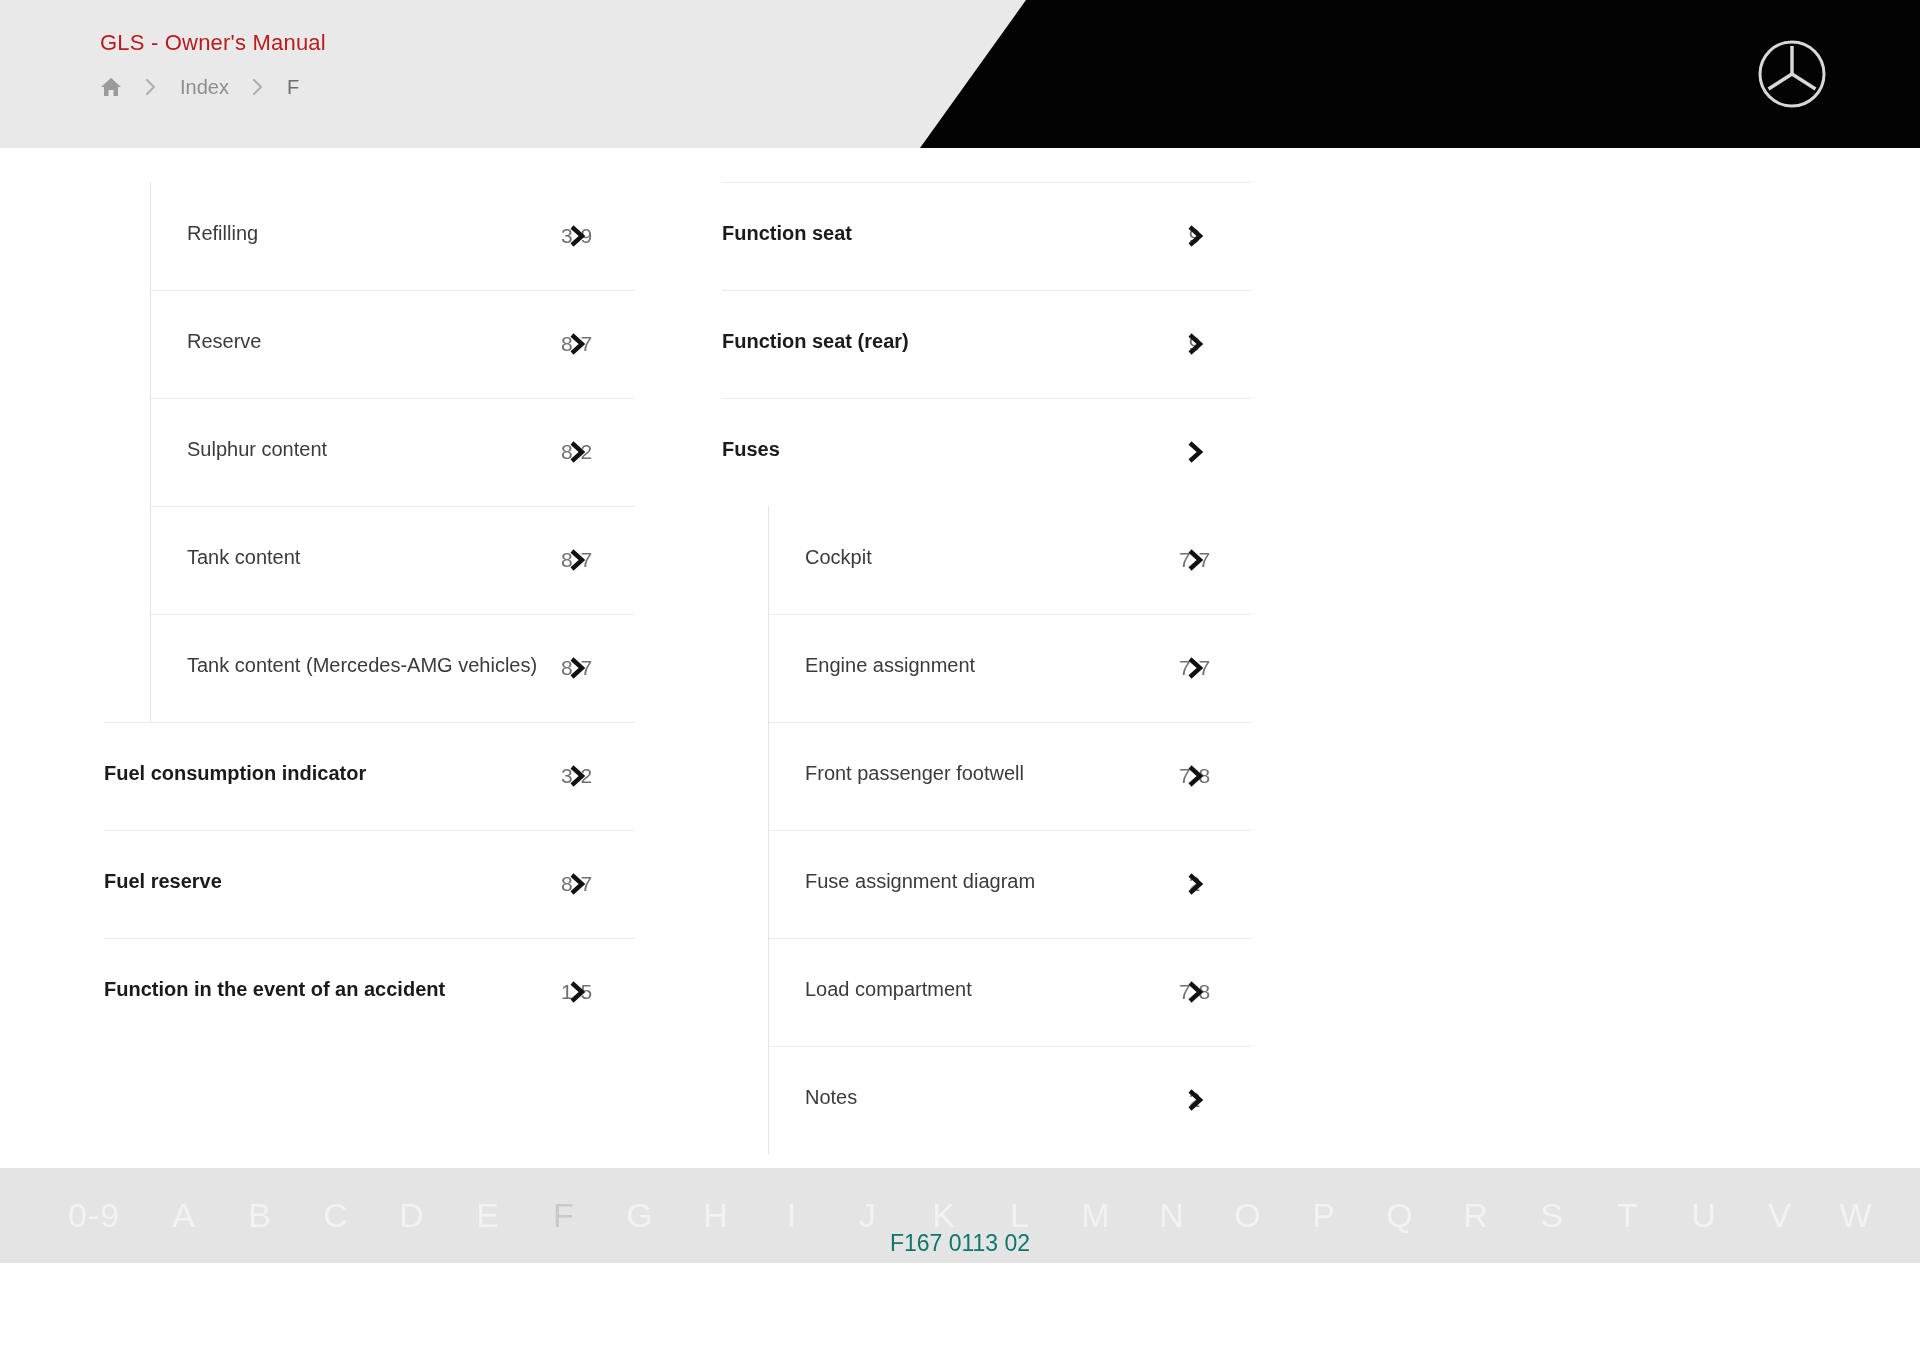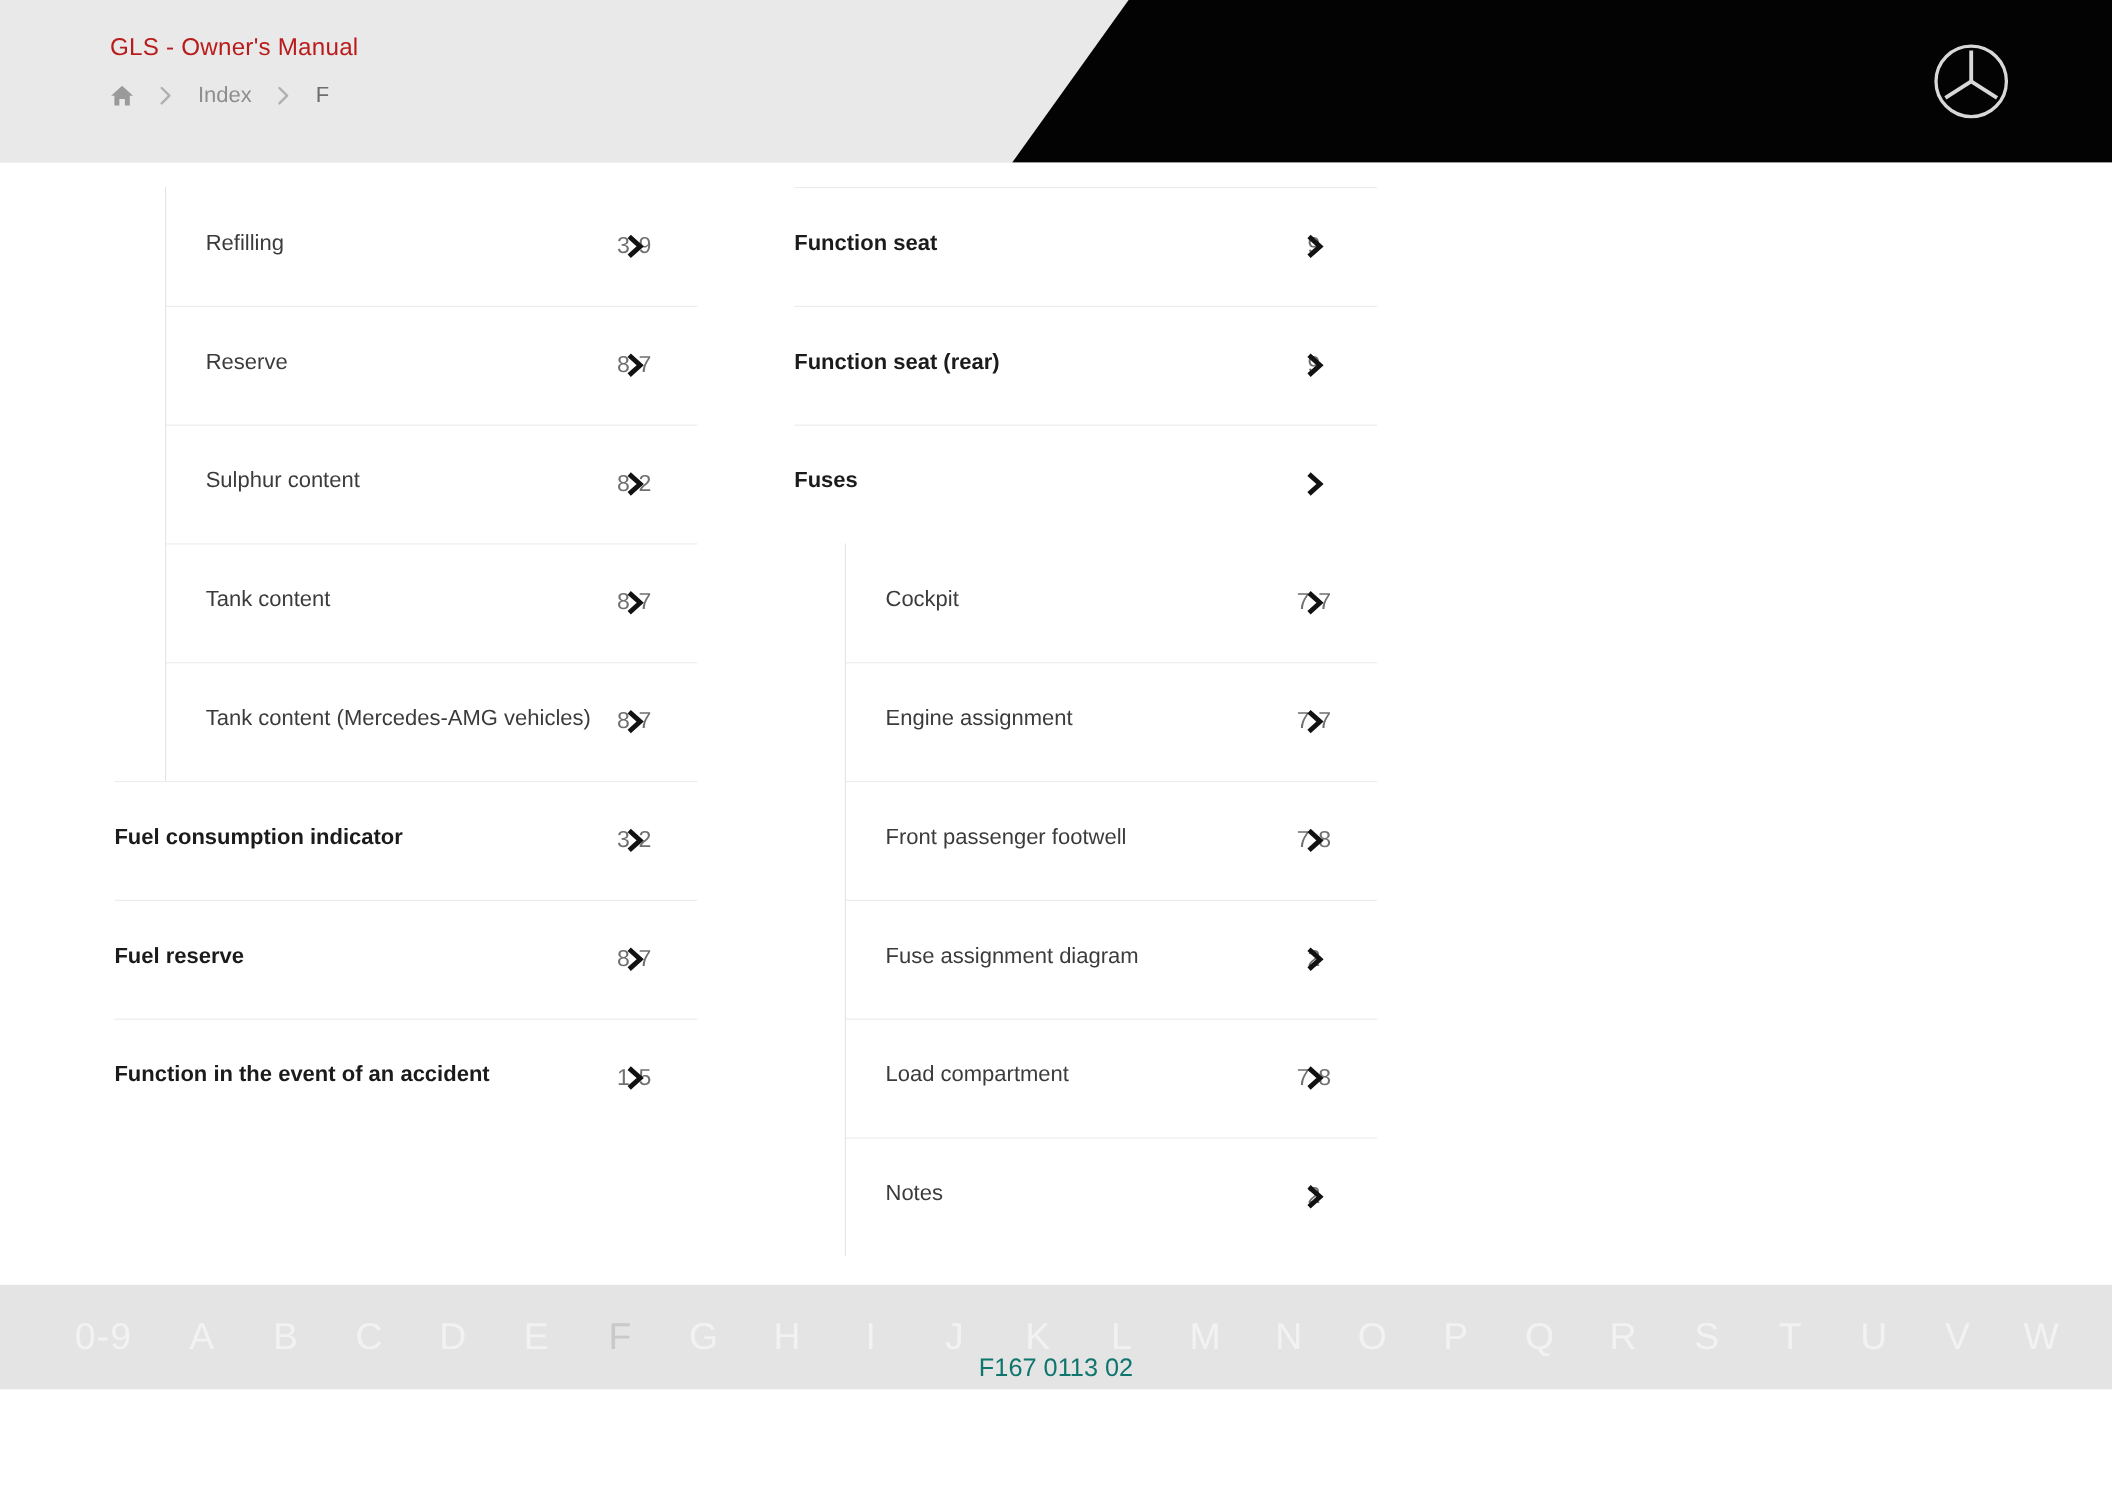--- a/index.html
+++ b/index.html
@@ -40,21 +40,21 @@
   }
   .crumb.current { color: #6e6e6e; }
   .crumb-sep { width: 14px; height: 20px; display:inline-block; }
   .home-ic { width: 22px; height: 22px; display:inline-block; }
 
   
   .content {
     position: relative;
     width: 1920px; height: 1115px;
     background: #ffffff;
-    padding-top: 22px;
+    padding-top: 34px;
   }
   .columns {
     display: flex;
     gap: 88px;
     padding-left: 104px;
     padding-right: 104px;
   }
   .col { width: 530px; flex: 0 0 530px; }
   .entry-row {
     position: relative;

